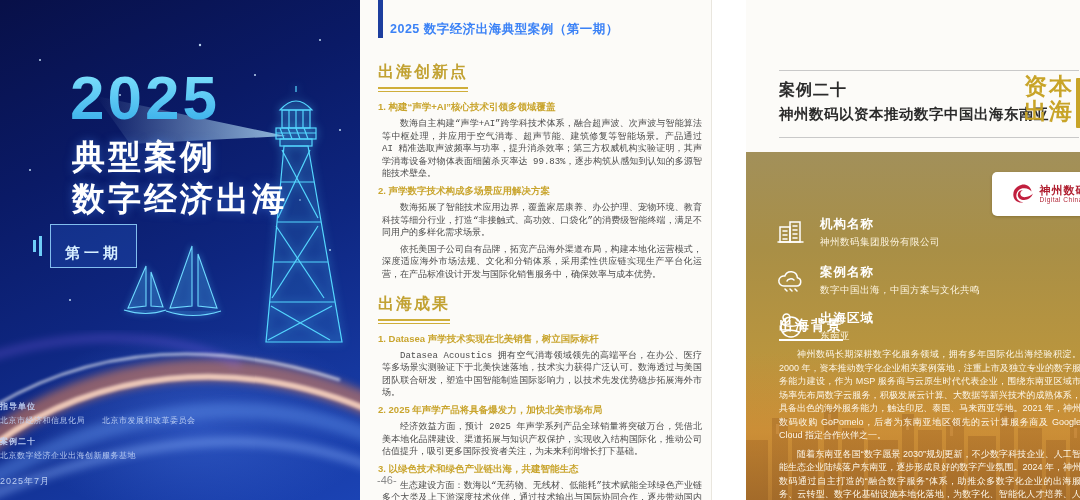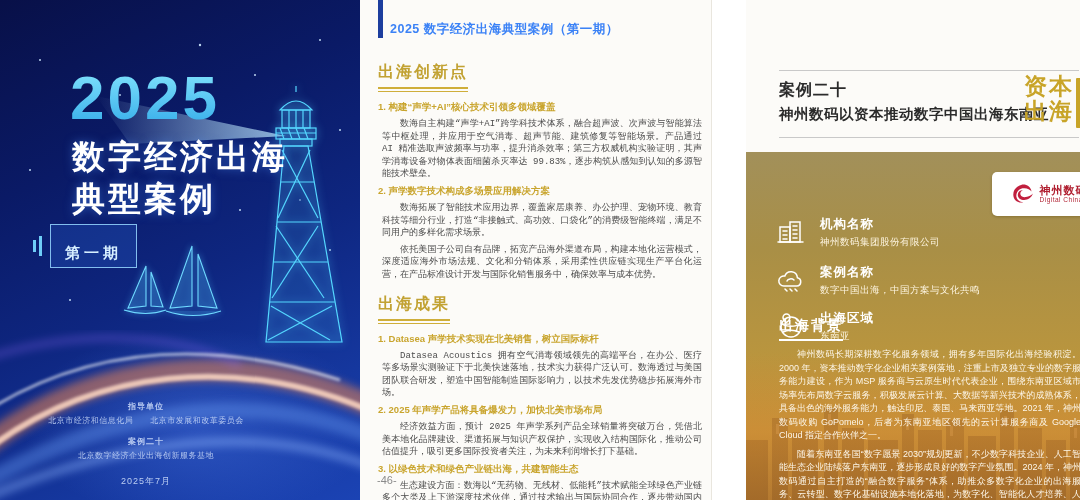--- a/index.html
+++ b/index.html
@@ -16,21 +16,21 @@
     color:#49c3f2;background:linear-gradient(180deg,#8ae9ff 0%,#2fa8e8 100%);
     -webkit-background-clip:text;background-clip:text;-webkit-text-fill-color:transparent;
     text-shadow:0 0 18px rgba(60,170,255,.0);}
   .cover-title{position:absolute;left:72px;top:136px;font-size:33px;font-weight:800;color:#ffffff;
     letter-spacing:3px;line-height:1.28;text-shadow:0 0 10px rgba(80,150,255,.5);}
   .issue-badge{position:absolute;left:33px;top:224px;display:flex;align-items:center;}
   .issue-bars{display:flex;align-items:center;margin-right:5px;}
   .issue-bars i{display:block;width:3px;background:#6fcdf7;margin-right:3px;}
   .issue-box{border:1px solid rgba(150,215,255,.85);background:rgba(40,95,205,.30);
     color:#d6efff;font-size:15px;font-weight:bold;letter-spacing:4px;padding:19px 14px 4px;}
-  .cover-footer{position:absolute;left:0;bottom:0;width:292px;text-align:center;color:#c3d4f6;}
+  .cover-footer{position:absolute;left:0;bottom:0;width:292px;color:#c3d4f6;}
   .cf-label{font-size:8px;font-weight:bold;letter-spacing:1px;opacity:.95;}
   .cf-orgs{font-size:8px;margin-top:3px;letter-spacing:.5px;opacity:.9;}
   .cf-date{font-size:9px;letter-spacing:1px;margin-top:14px;margin-bottom:12px;opacity:.95;}
 
   
   .page-middle{position:absolute;left:360px;top:0;width:352px;height:500px;background:#fcfbf8;overflow:hidden;}
   .m-headbar{position:absolute;left:18px;top:0;width:5px;height:38px;background:#1d3e9e;}
   .m-header{position:absolute;left:30px;top:21px;font-size:12.5px;font-weight:bold;color:#3b82f6;letter-spacing:.5px;}
   .m-content{position:absolute;left:18px;top:62px;width:328px;}
   .sec-head{display:inline-block;font-size:16px;font-weight:bold;color:#c2a233;letter-spacing:2px;
@@ -151,22 +151,22 @@
         <path d="M-20,455 C90,368 240,352 380,415" stroke="#ffd9c2" stroke-width="6" opacity="0.85" filter="url(#blur2)"></path>
         <path d="M-20,485 C110,410 250,385 380,440" stroke="#5f8fe8" stroke-width="16" opacity="0.45" filter="url(#blur1)"></path>
         <path d="M-20,500 C120,440 260,420 380,470" stroke="#8fb6ff" stroke-width="8" opacity="0.5" filter="url(#blur1)"></path>
         <path d="M-20,360 C70,330 170,330 240,365" stroke="#9a6cff" stroke-width="7" opacity="0.3" filter="url(#blur1)"></path>
         <path d="M-20,415 C80,350 200,335 340,380" stroke="#ffffff" stroke-width="2.5" opacity="0.7" filter="url(#blur2)"></path>
       </g>
     </svg>
 
     <div class="cover-year">2025</div>
     <div class="cover-title">
+      <div>典型案例</div>
       <div>数字经济出海</div>
-      <div>典型案例</div>
     </div>
 
     <div class="issue-badge">
       <span class="issue-bars">
         <i style="height:12px;"></i>
           <i style="height:20px;"></i>
       </span>
       <span class="issue-box">第一期</span>
     </div>
 

